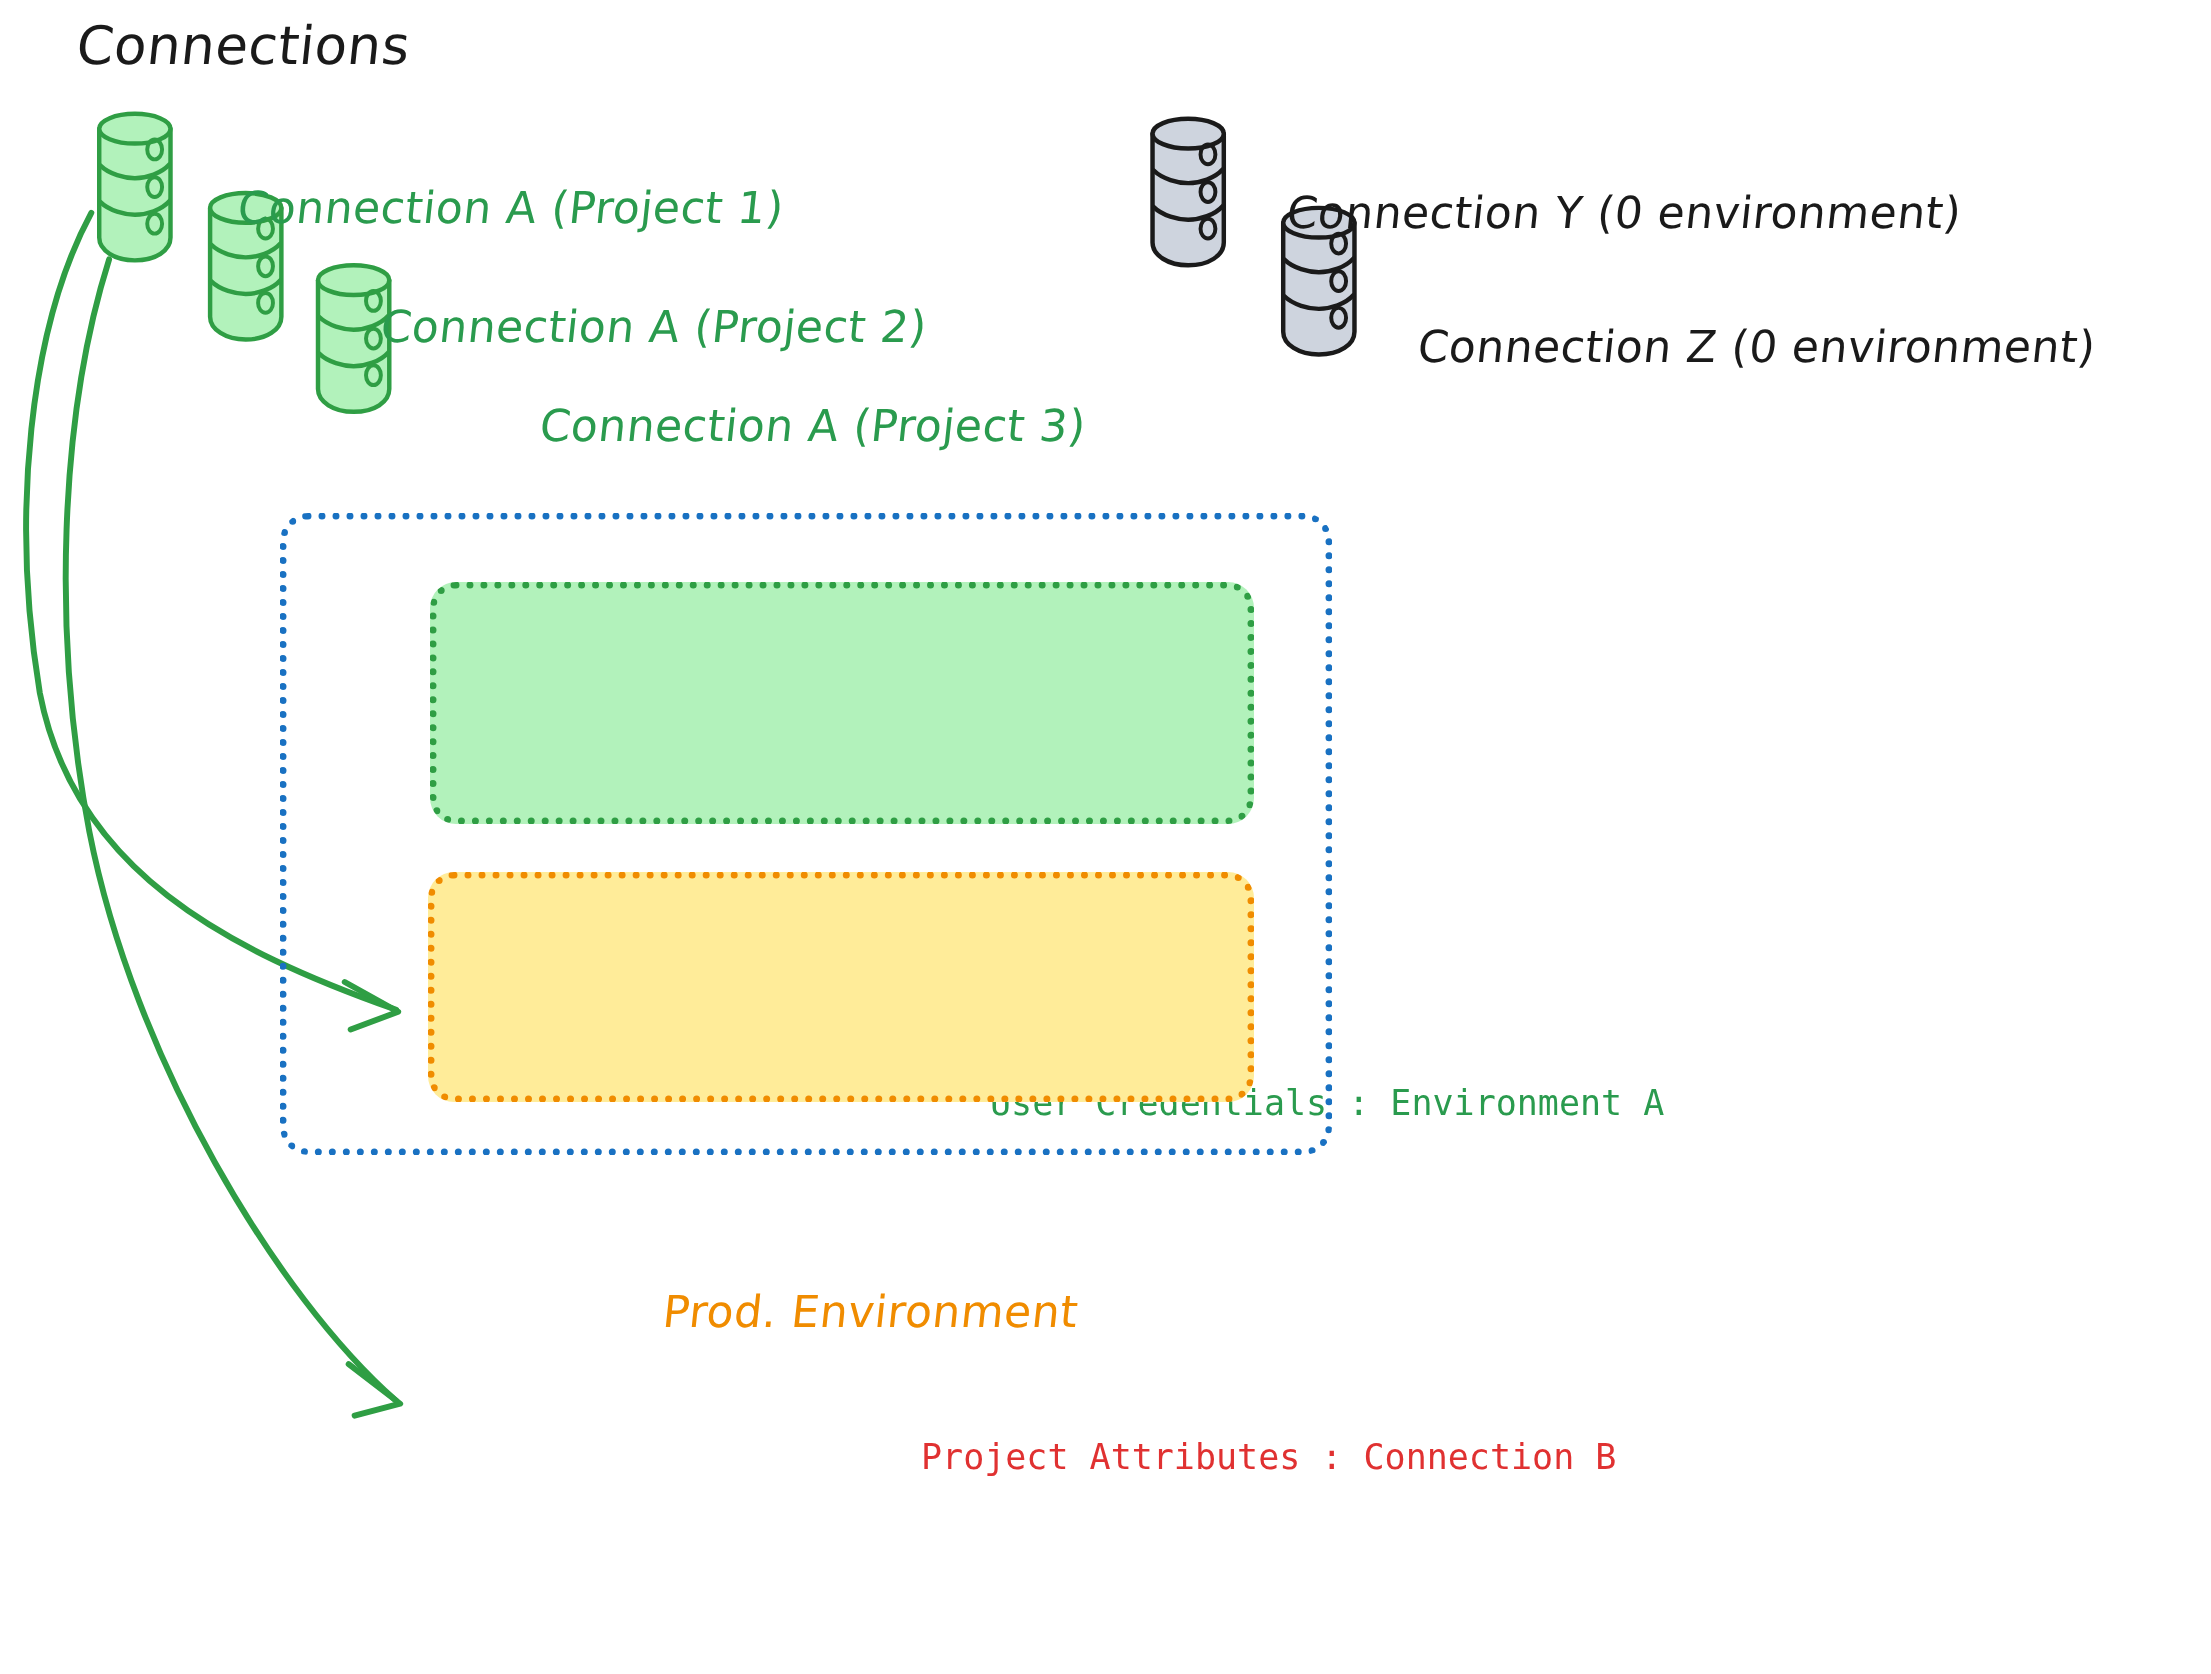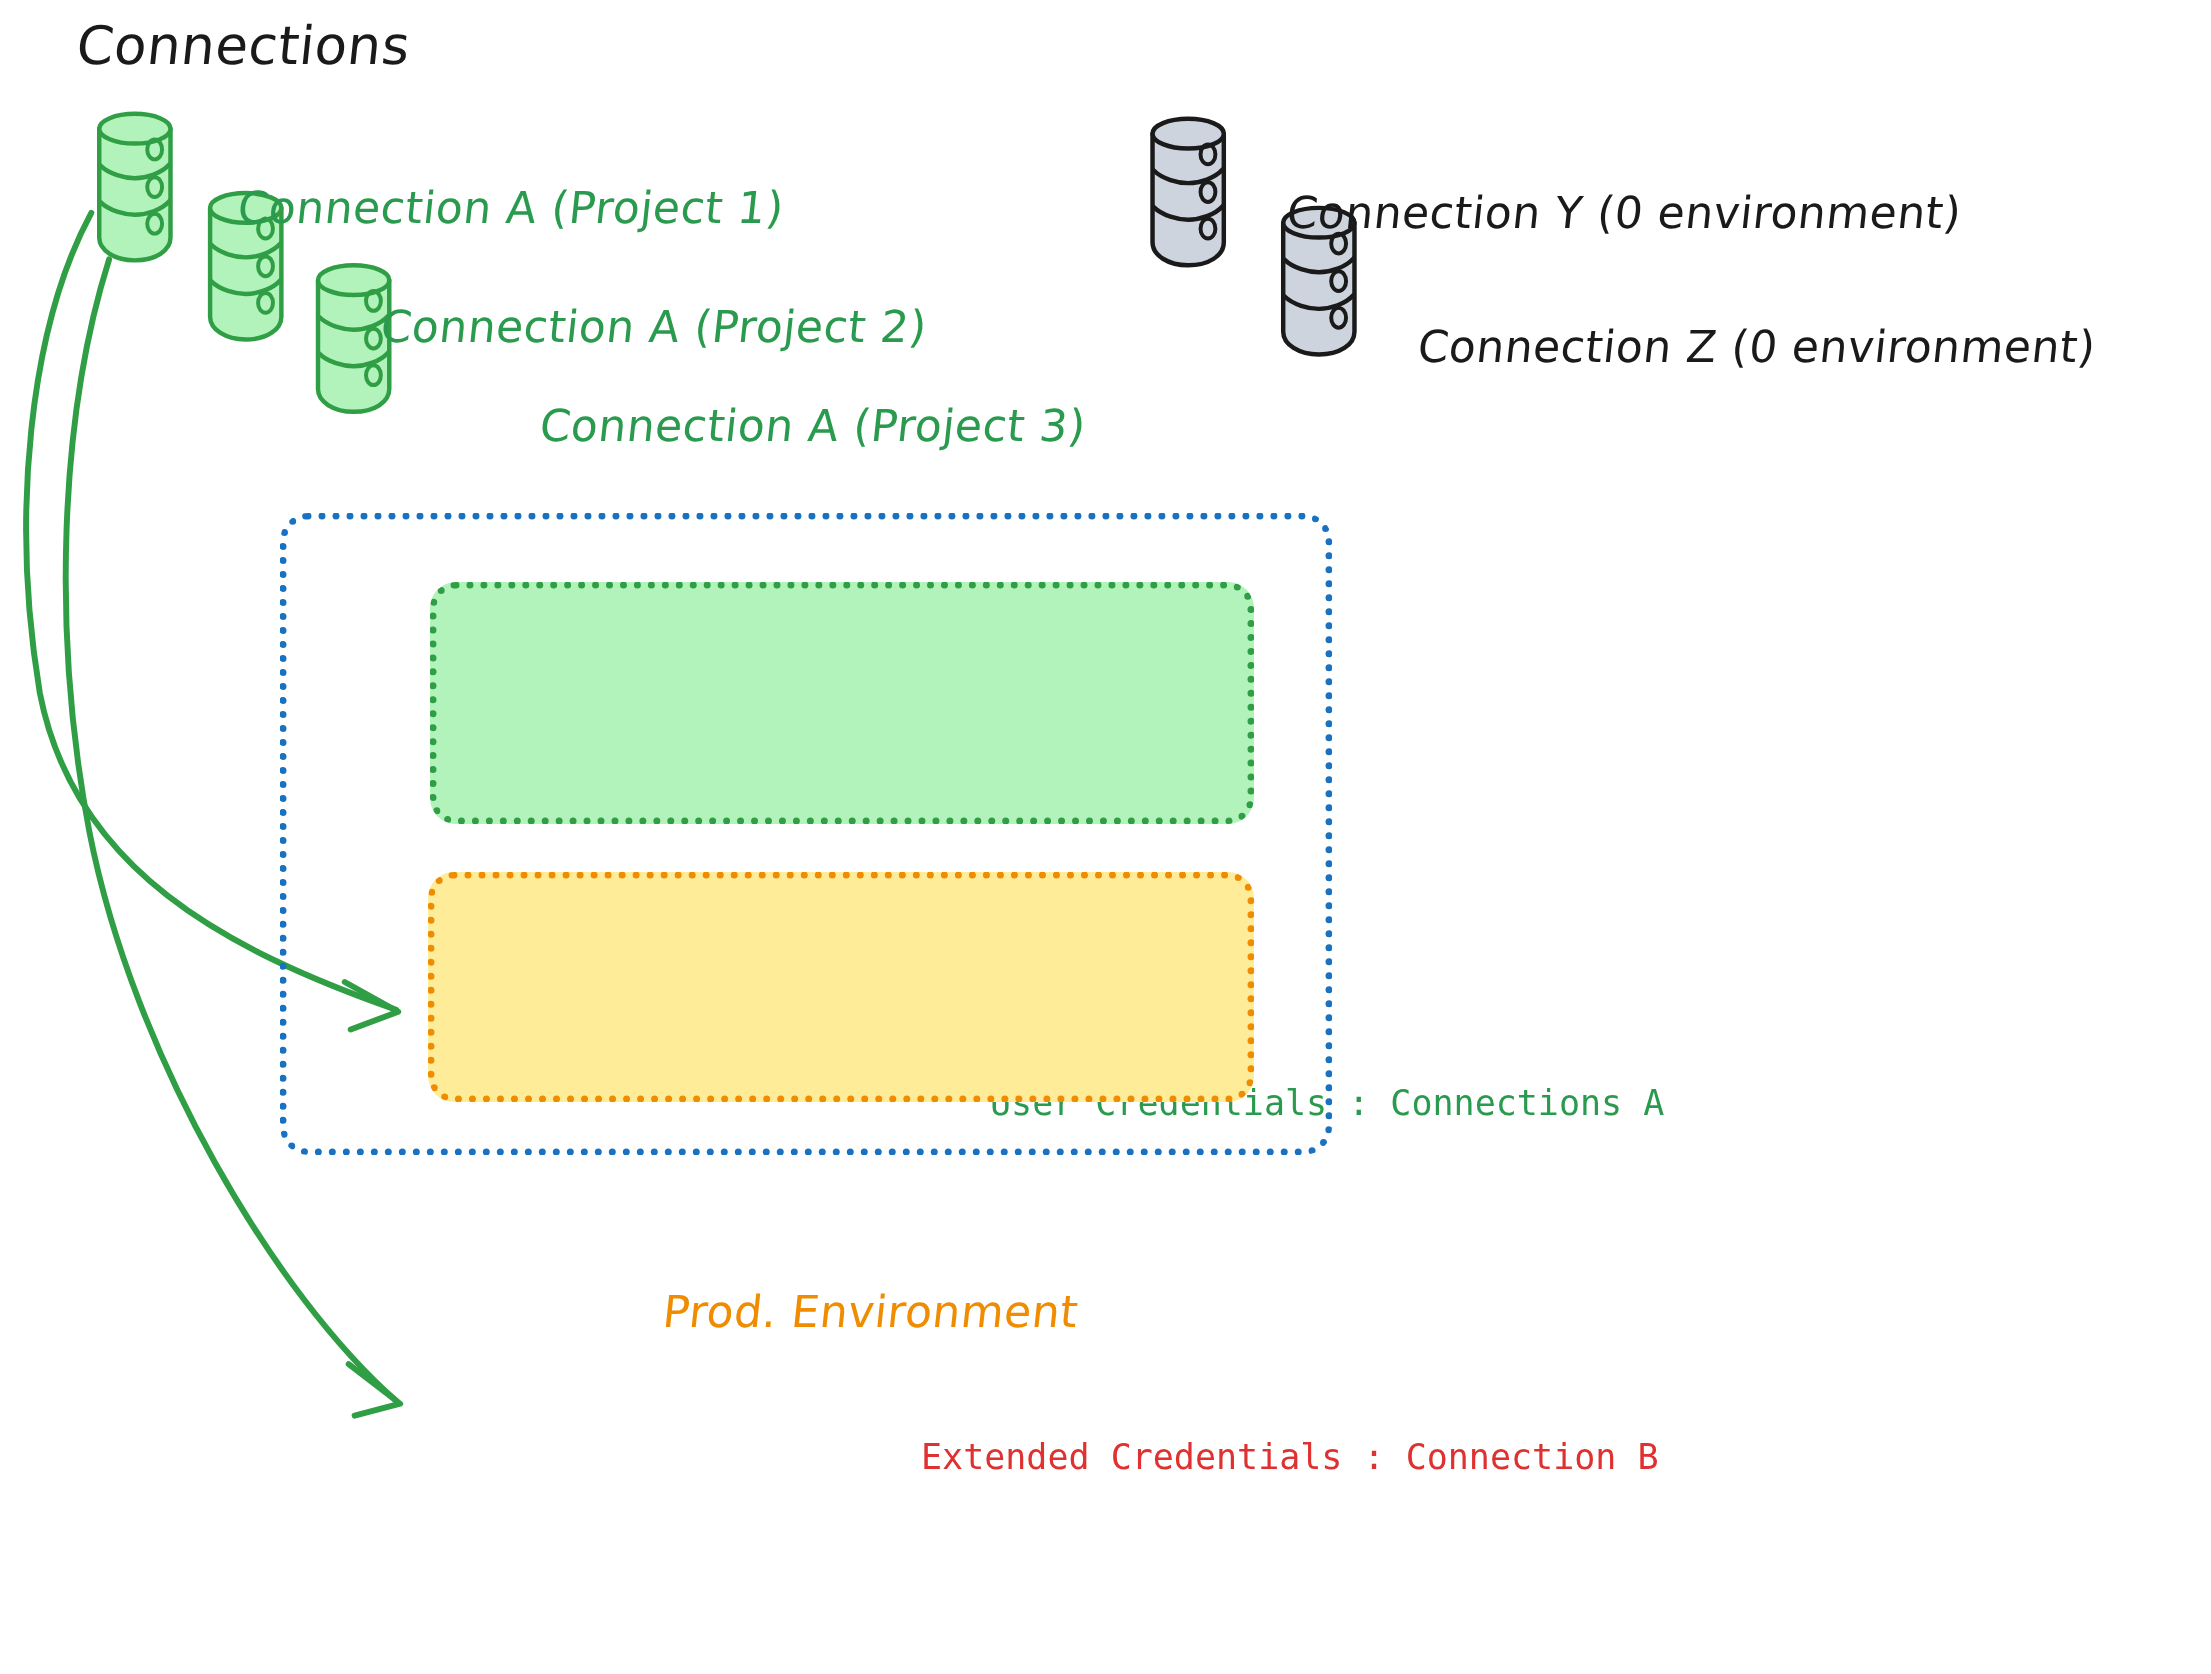--- a/index.html
+++ b/index.html
@@ -194,23 +194,23 @@
   <div class="txt hand conn-gray-label" style="left:1418px; top:322px;">Connection Z (0 environment)</div>
 
   <div class="txt hand project-title" style="left:477px; top:594px;">Project 1</div>
 
   <div class="project-box"></div>
 
   <div class="env-box env-dev"></div>
 
   <div class="txt hand env-title-dev" style="left:655px; top:866px;">Dev. Environment</div>
 
-  <div class="txt mono mono-green" style="left:990px; top:1084px;">User Credentials : Connections A</div>
+  <div class="txt mono mono-green" style="left:990px; top:1084px;">User Credentials : Environment A</div>
 
   <div class="env-box env-prod"></div>
 
   <div class="txt hand env-title-prod" style="left:663px; top:1287px;">Prod. Environment</div>
 
-  <div class="txt mono mono-red" style="left:921px; top:1438px;">Extended Credentials : Connection B</div>
+  <div class="txt mono mono-red" style="left:921px; top:1438px;">Project Attributes : Connection B</div>
 
 
 </div>
 
 
 </body></html>

